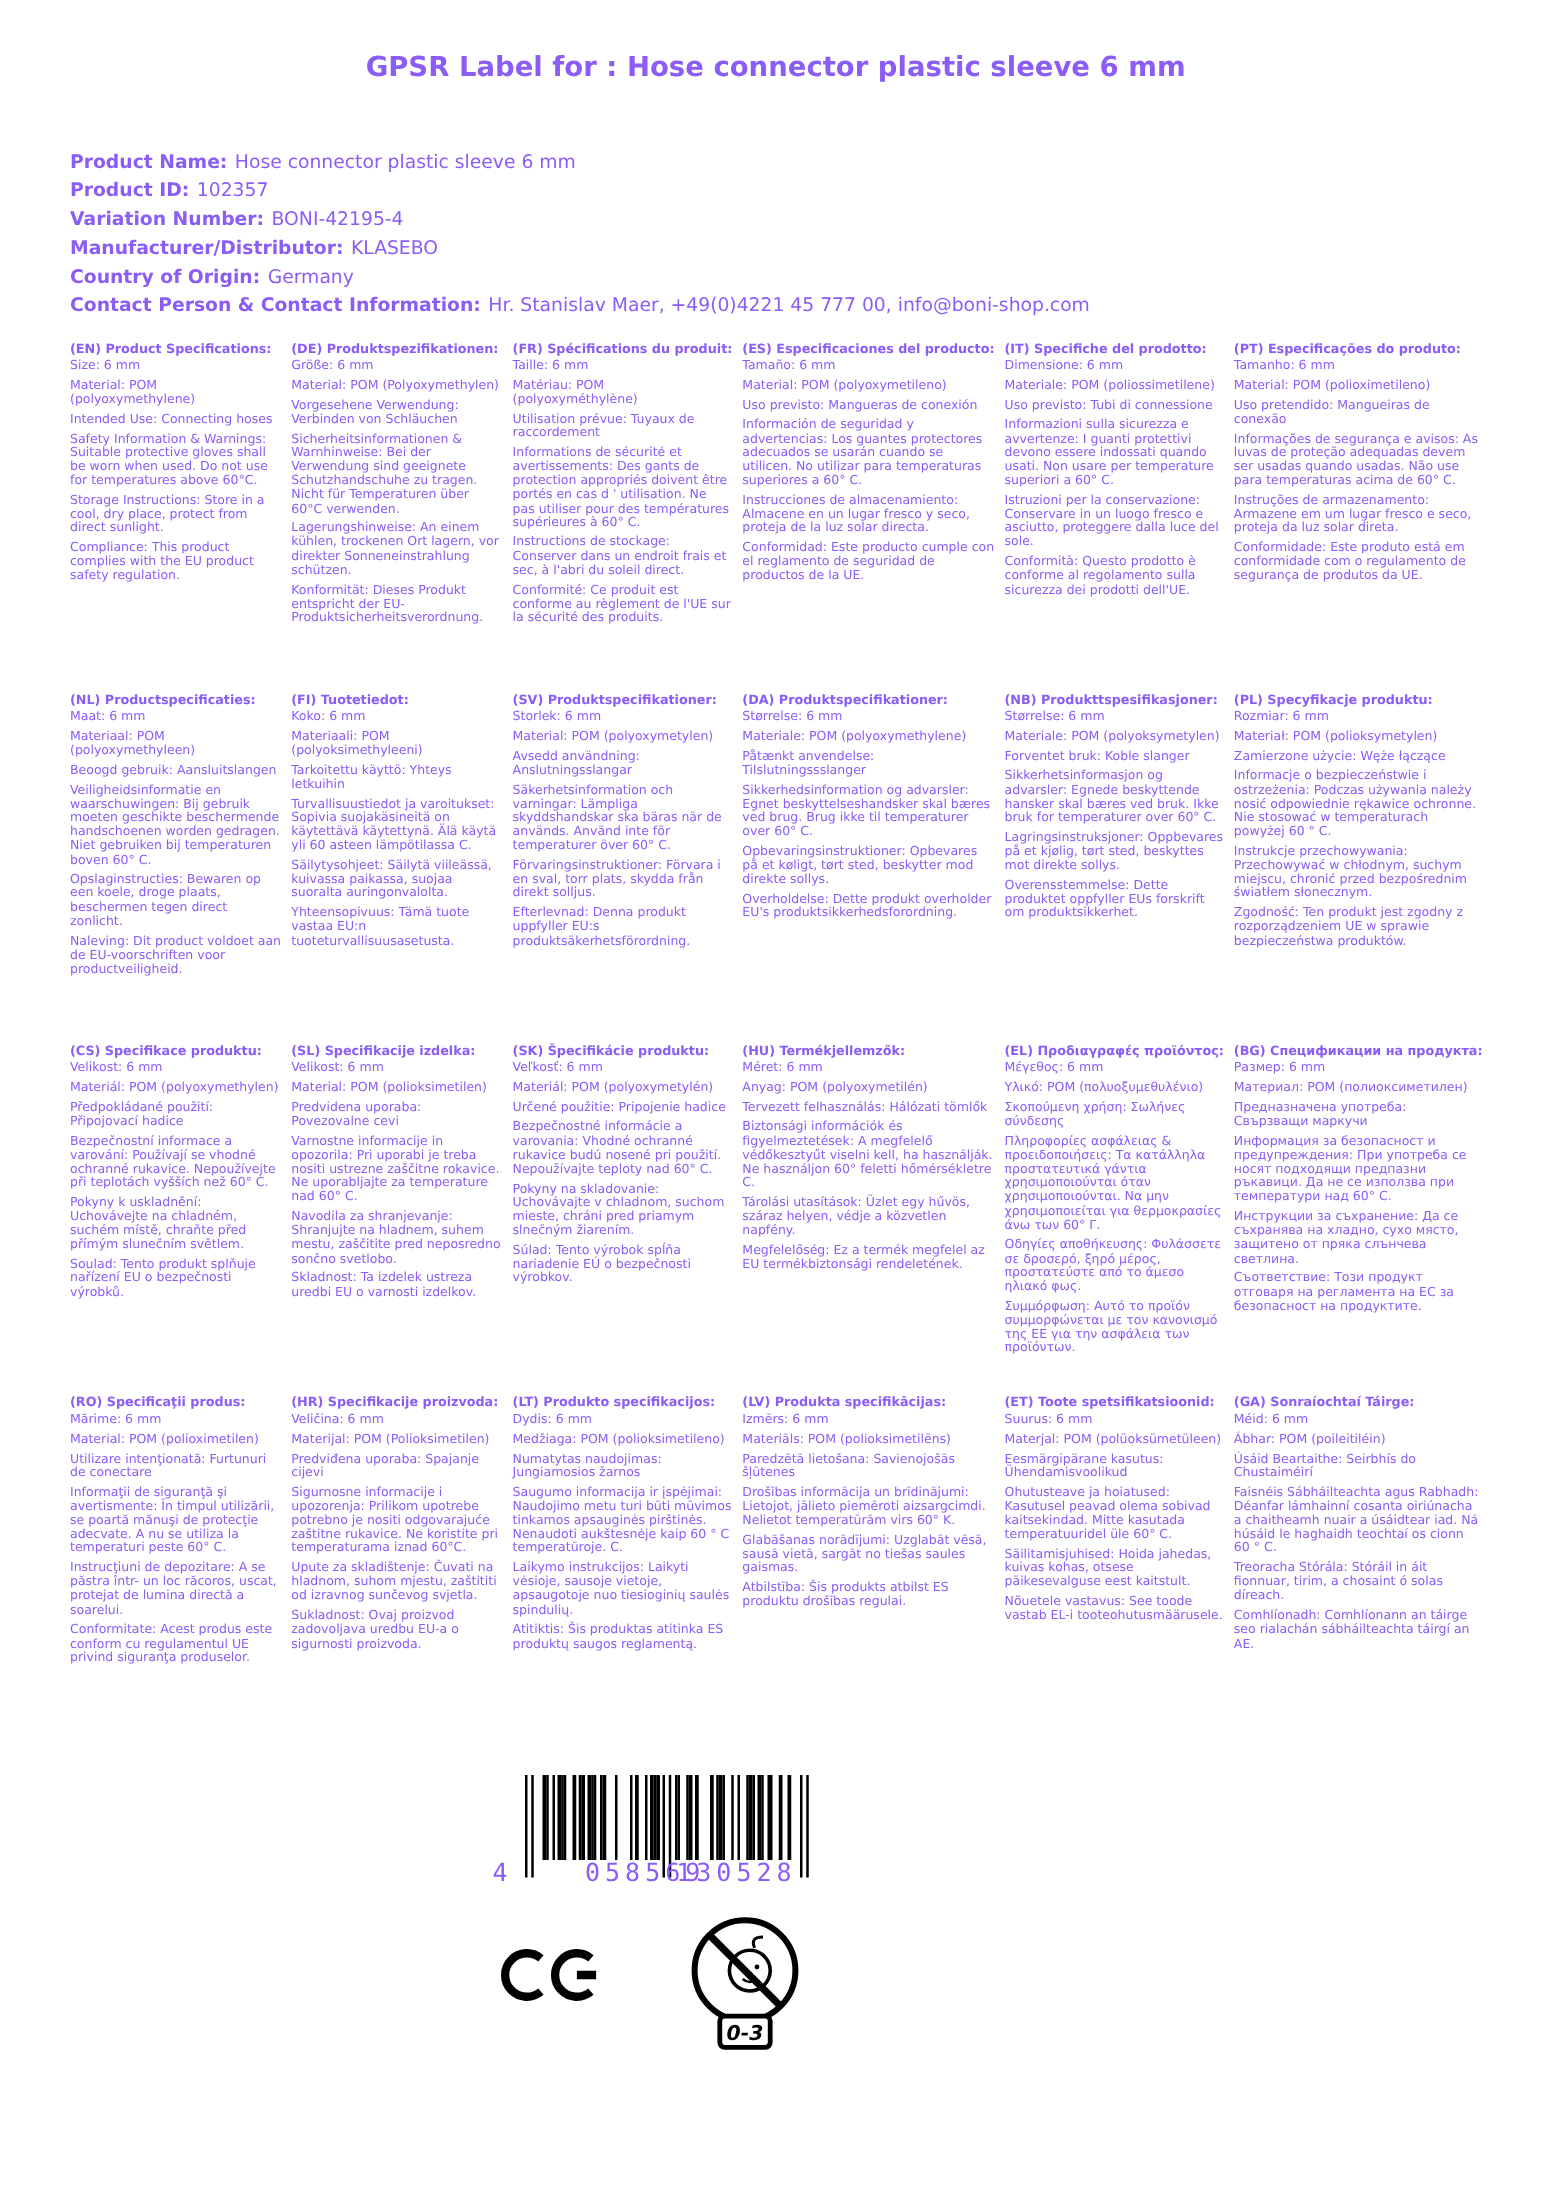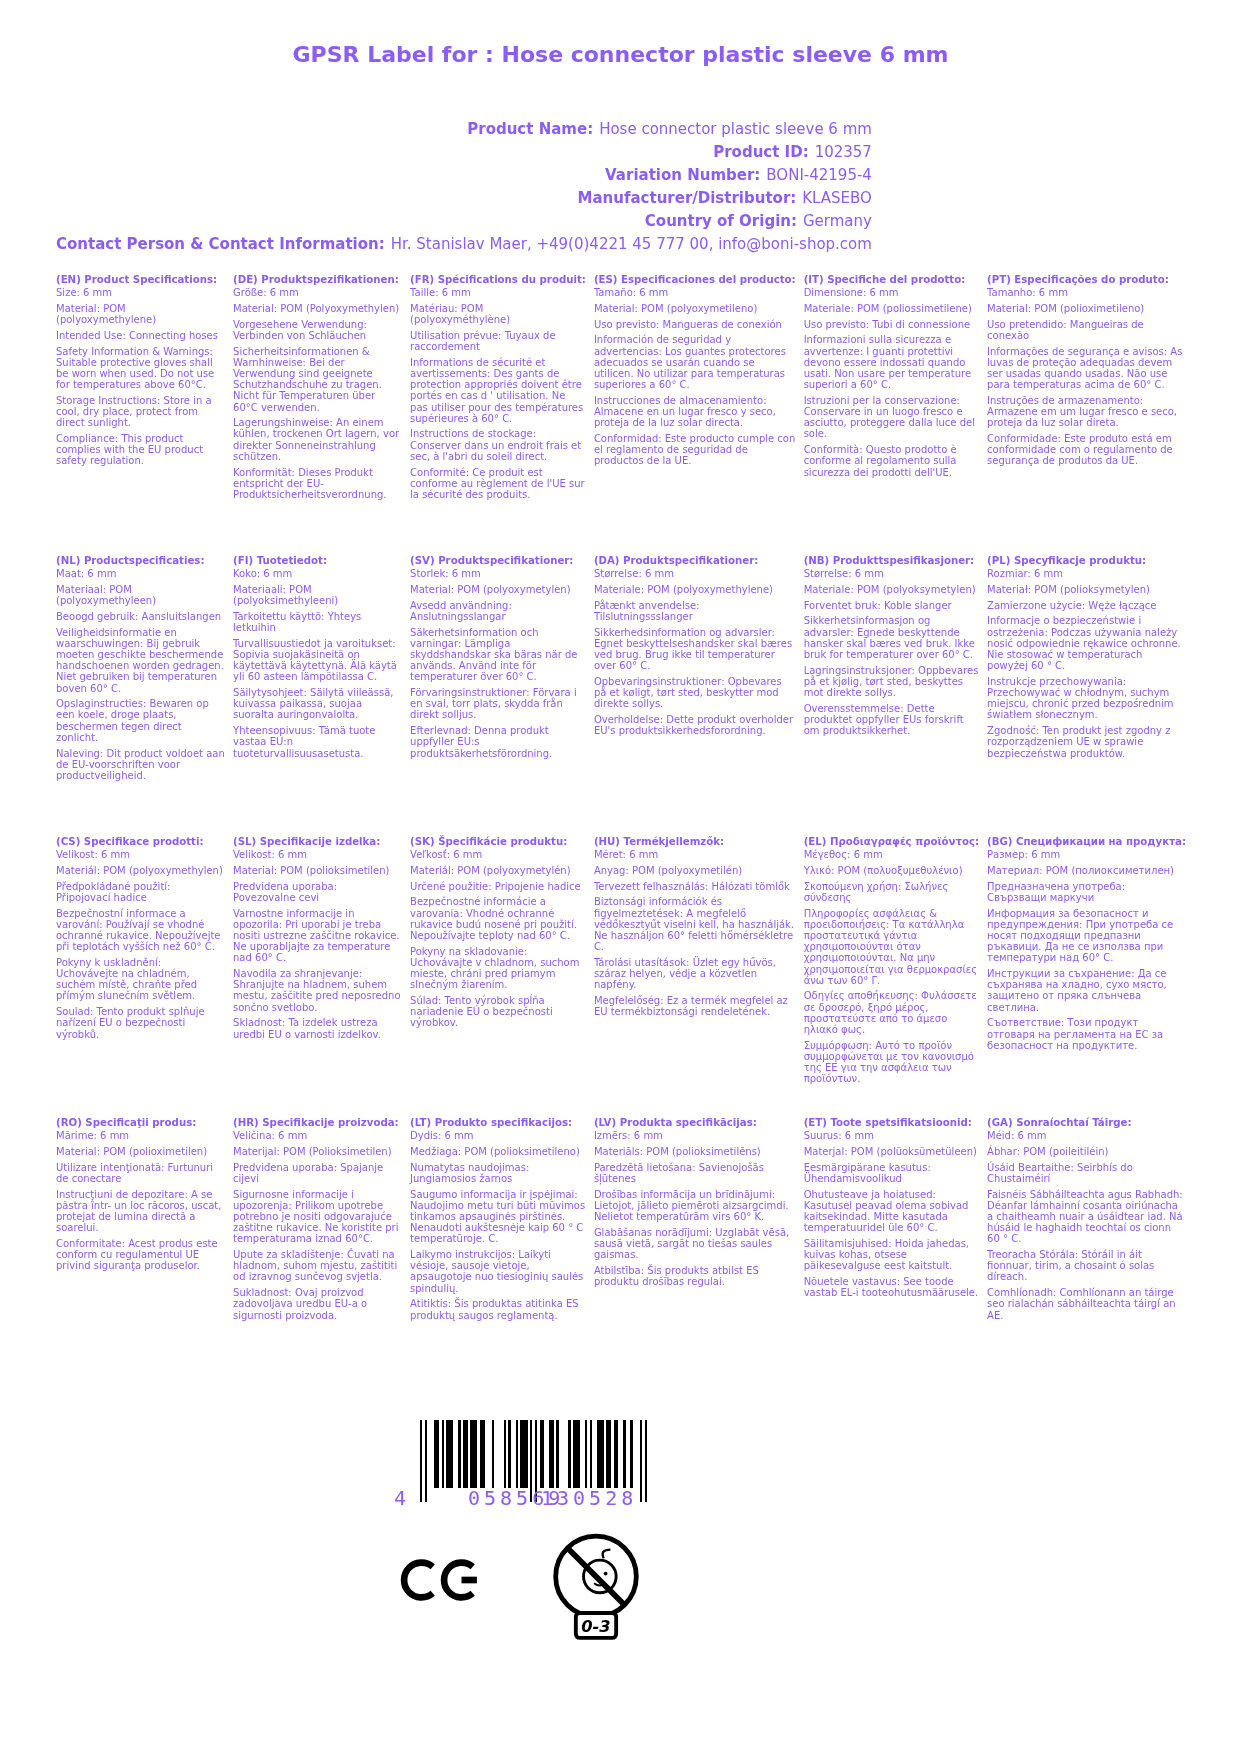--- a/index.html
+++ b/index.html
@@ -6,21 +6,21 @@
   html,body { background:#ffffff; }
   .page {
     position:relative; width:1241px; height:1754px; background:#fff;
     font-family:"DejaVu Sans", sans-serif; color:#8b5cf6; overflow:hidden;
   }
   .title {
     position:absolute; top:42px; left:0; width:100%;
     text-align:center; font-size:22px; font-weight:bold;
   }
   .info { position:absolute; top:118px; left:56px; font-size:15px; line-height:23px; }
-  .info-row { white-space:nowrap;text-align:right; }
+  .info-row { white-space:nowrap; }
   .info-row .lbl { font-weight:bold; }
   .info-row .val { margin-left:6px; }
   .grid {
     position:absolute; top:274px; left:56px; width:1130px;
     display:grid; grid-template-columns:repeat(6, 1fr); column-gap:8px;
     grid-auto-rows:281px;
   }
   .block { font-size:10px; line-height:1.12; overflow:visible; }
   .block h3 { font-size:10.2px; font-weight:bold; white-space:nowrap; margin:0 0 2px 0; }
   .block p { margin:0 0 4.5px 0; overflow-wrap:break-word; }
@@ -158,21 +158,21 @@
       <div class="block">
         <h3>(PL) Specyfikacje produktu:</h3>
         <p>Rozmiar: 6 mm</p>
         <p>Materiał: POM (polioksymetylen)</p>
         <p>Zamierzone użycie: Węże łączące</p>
         <p>Informacje o bezpieczeństwie i ostrzeżenia: Podczas używania należy nosić odpowiednie rękawice ochronne. Nie stosować w temperaturach powyżej 60 ° C.</p>
         <p>Instrukcje przechowywania: Przechowywać w chłodnym, suchym miejscu, chronić przed bezpośrednim światłem słonecznym.</p>
         <p>Zgodność: Ten produkt jest zgodny z rozporządzeniem UE w sprawie bezpieczeństwa produktów.</p>
       </div>
       <div class="block">
-        <h3>(CS) Specifikace prodotti:</h3>
+        <h3>(CS) Specifikace produktu:</h3>
         <p>Velikost: 6 mm</p>
         <p>Materiál: POM (polyoxymethylen)</p>
         <p>Předpokládané použití: Připojovací hadice</p>
         <p>Bezpečnostní informace a varování: Používají se vhodné ochranné rukavice. Nepoužívejte při teplotách vyšších než 60° C.</p>
         <p>Pokyny k uskladnění: Uchovávejte na chladném, suchém místě, chraňte před přímým slunečním světlem.</p>
         <p>Soulad: Tento produkt splňuje nařízení EU o bezpečnosti výrobků.</p>
       </div>
       <div class="block">
         <h3>(SL) Specifikacije izdelka:</h3>
         <p>Velikost: 6 mm</p>
@@ -216,20 +216,21 @@
         <p>Предназначена употреба: Свързващи маркучи</p>
         <p>Информация за безопасност и предупреждения: При употреба се носят подходящи предпазни ръкавици. Да не се използва при температури над 60° C.</p>
         <p>Инструкции за съхранение: Да се съхранява на хладно, сухо място, защитено от пряка слънчева светлина.</p>
         <p>Съответствие: Този продукт отговаря на регламента на ЕС за безопасност на продуктите.</p>
       </div>
       <div class="block">
         <h3>(RO) Specificaţii produs:</h3>
         <p>Mărime: 6 mm</p>
         <p>Material: POM (polioximetilen)</p>
         <p>Utilizare intenţionată: Furtunuri de conectare</p>
+        <p>Informaţii de siguranţă şi avertismente: În timpul utilizării, se poartă mănuşi de protecţie adecvate. A nu se utiliza la temperaturi peste 60° C.</p>
         <p>Instrucţiuni de depozitare: A se păstra într- un loc răcoros, uscat, protejat de lumina directă a soarelui.</p>
         <p>Conformitate: Acest produs este conform cu regulamentul UE privind siguranţa produselor.</p>
       </div>
       <div class="block">
         <h3>(HR) Specifikacije proizvoda:</h3>
         <p>Veličina: 6 mm</p>
         <p>Materijal: POM (Polioksimetilen)</p>
         <p>Predviđena uporaba: Spajanje cijevi</p>
         <p>Sigurnosne informacije i upozorenja: Prilikom upotrebe potrebno je nositi odgovarajuće zaštitne rukavice. Ne koristite pri temperaturama iznad 60°C.</p>
         <p>Upute za skladištenje: Čuvati na hladnom, suhom mjestu, zaštititi od izravnog sunčevog svjetla.</p>

